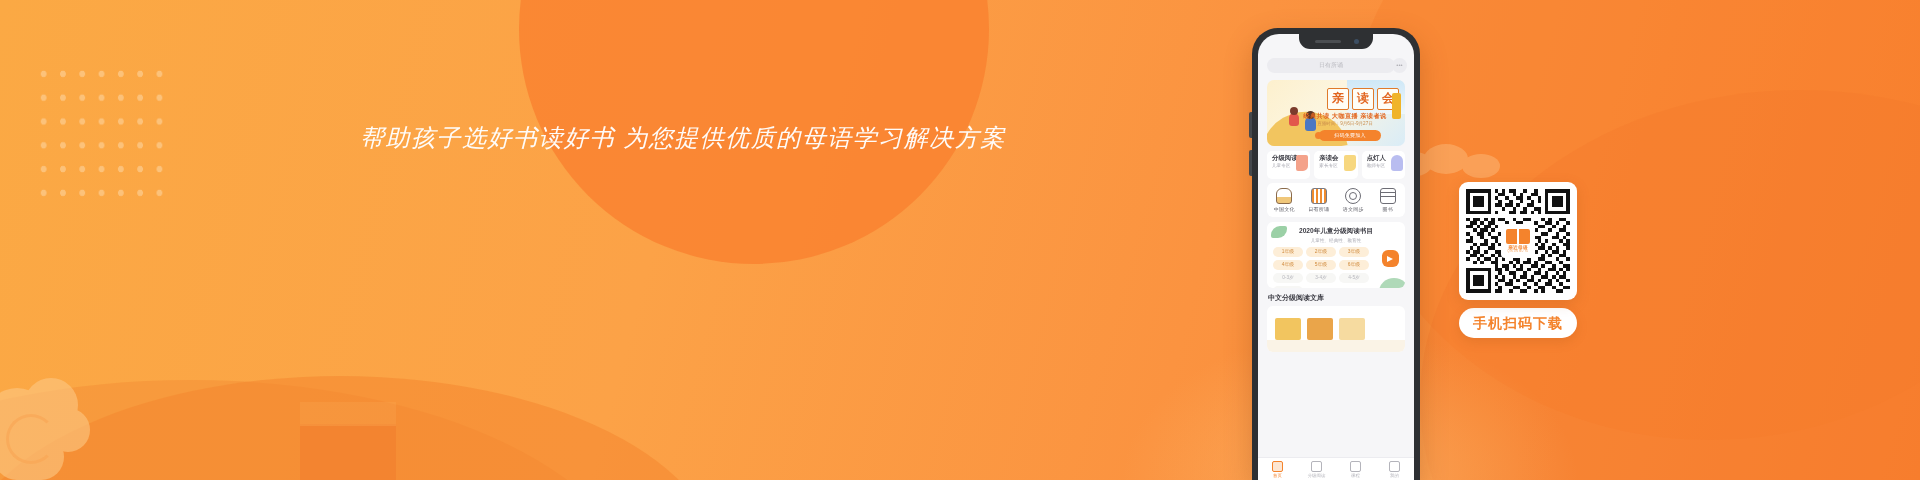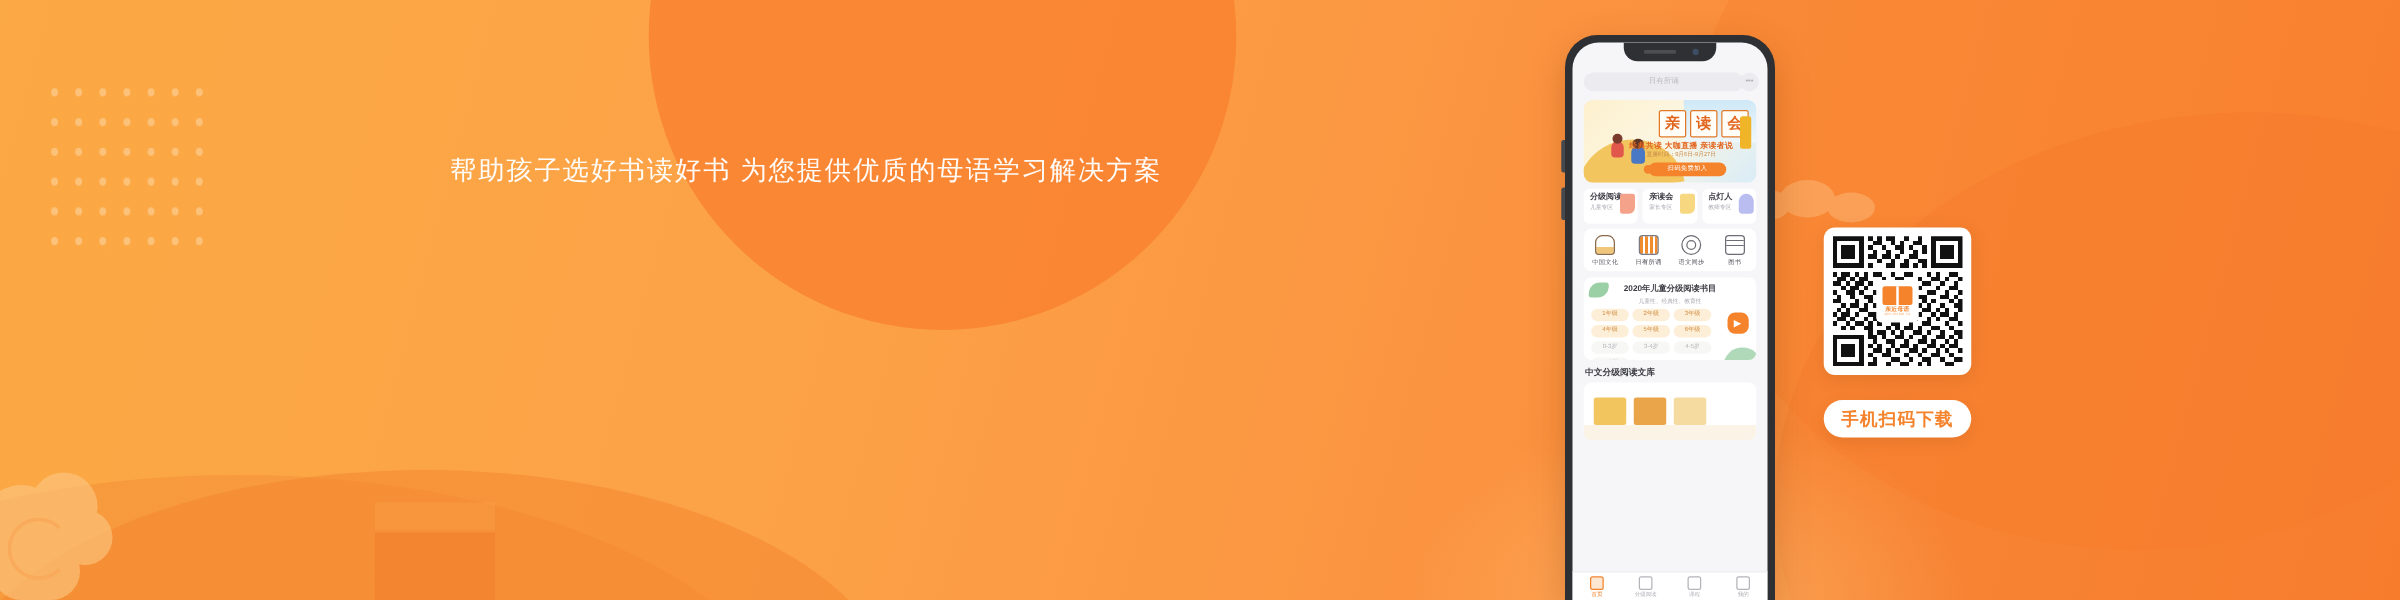--- a/index.html
+++ b/index.html
@@ -78,22 +78,22 @@
     font-size:66px;font-weight:700;color:#ffffff;letter-spacing:6px;
     line-height:1;margin:0;white-space:nowrap;
     text-shadow:0 2px 6px rgba(190,90,20,.18);
   }
   .headline .gap{display:inline-block;width:22px;}
   .subhead{
     margin:54px 0 0 8px;font-size:33px;color:#ffffff;letter-spacing:1px;
     font-weight:400;line-height:1;white-space:nowrap;
   }
   .tagline{
-    margin:34px 0 0 8px;font-size:21px;color:#ffffff;letter-spacing:1.5px;
-    font-weight:400;line-height:1;white-space:nowrap;opacity:.97;
+    margin:34px 0 0 8px;font-size:24px;color:#ffffff;letter-spacing:1.5px;
+    font-weight:400;line-height:1;white-space:nowrap;opacity:.97;font-style:italic;
   }
 
   
   .phone{
     position:absolute;left:1252px;top:28px;width:168px;height:452px;
     background:#2e3033;border-radius:26px 26px 0 0;
     box-shadow:0 10px 28px rgba(140,60,10,.30);
     padding:6px 6px 0 6px;box-sizing:border-box;
   }
   .phone:before{
@@ -247,21 +247,21 @@
   }
   .qr-logo .bk{
     width:24px;height:15px;background:#f4832c;border-radius:2px;position:relative;
   }
   .qr-logo .bk:after{
     content:"";position:absolute;left:11px;top:0;width:2px;height:15px;background:#fff;
   }
   .qr-logo .nm{font-size:4.6px;color:#f4832c;font-weight:700;margin-top:1.5px;letter-spacing:.3px;}
   .qr-logo .pin{font-size:2.6px;color:#f4a25c;letter-spacing:.2px;}
   .dl-btn{
-    margin-top:20px;width:118px;height:30px;background:#fff;border-radius:15px;
+    margin-top:8px;width:118px;height:30px;background:#fff;border-radius:15px;
     color:#f4832c;font-size:14px;font-weight:700;line-height:30px;text-align:center;letter-spacing:1px;
     box-shadow:0 4px 12px rgba(150,70,15,.16);cursor:pointer;
   }
 </style>
 </head>
 <body>
 
 <div class="banner">
 
   <div class="blob-right"></div>

